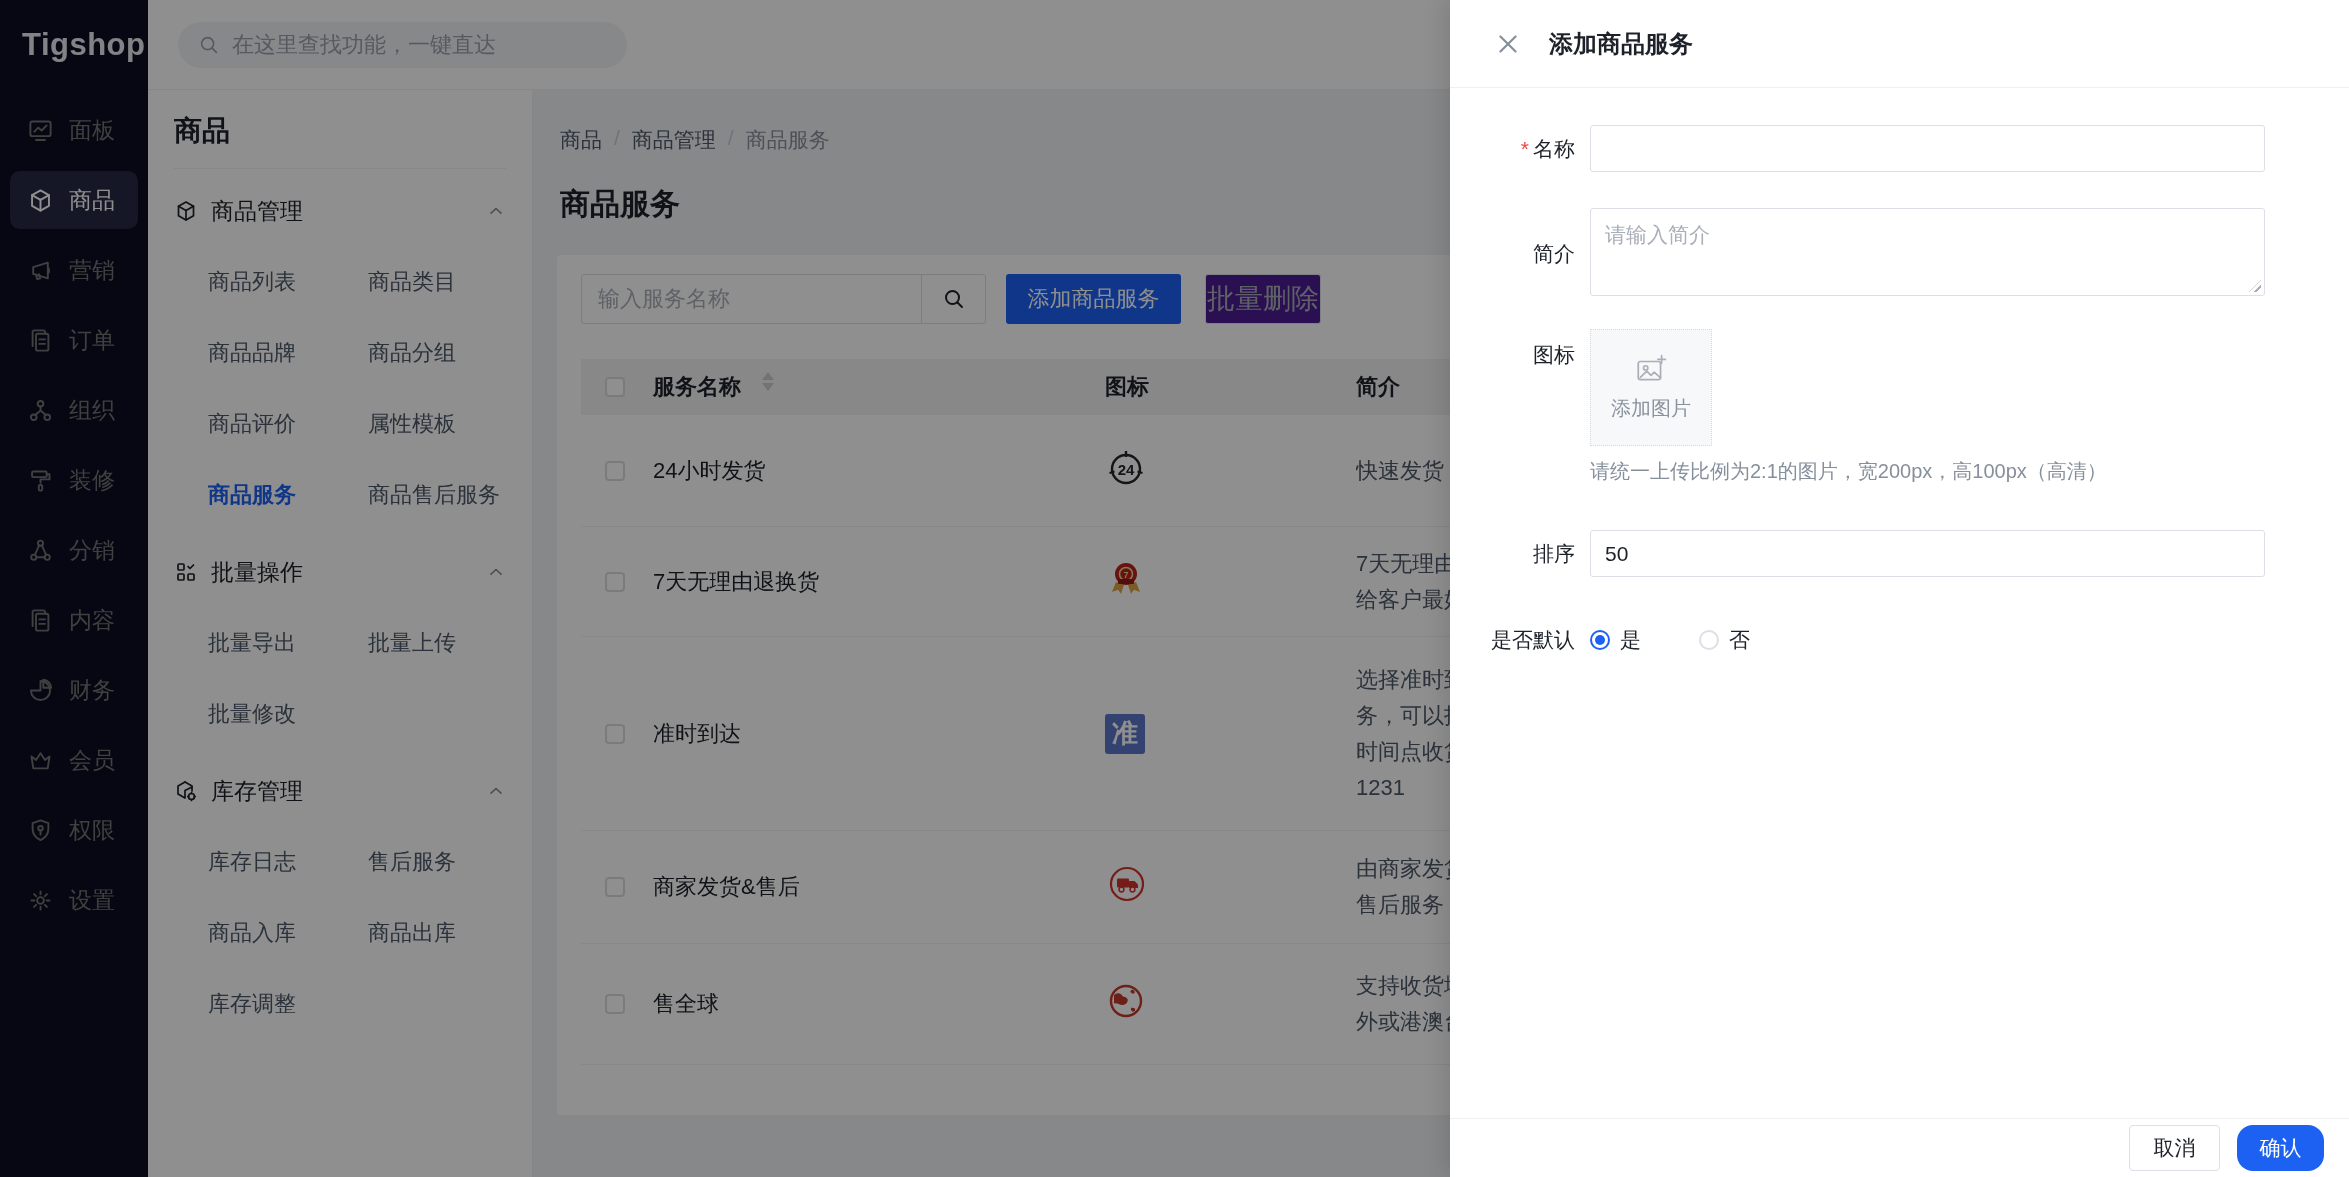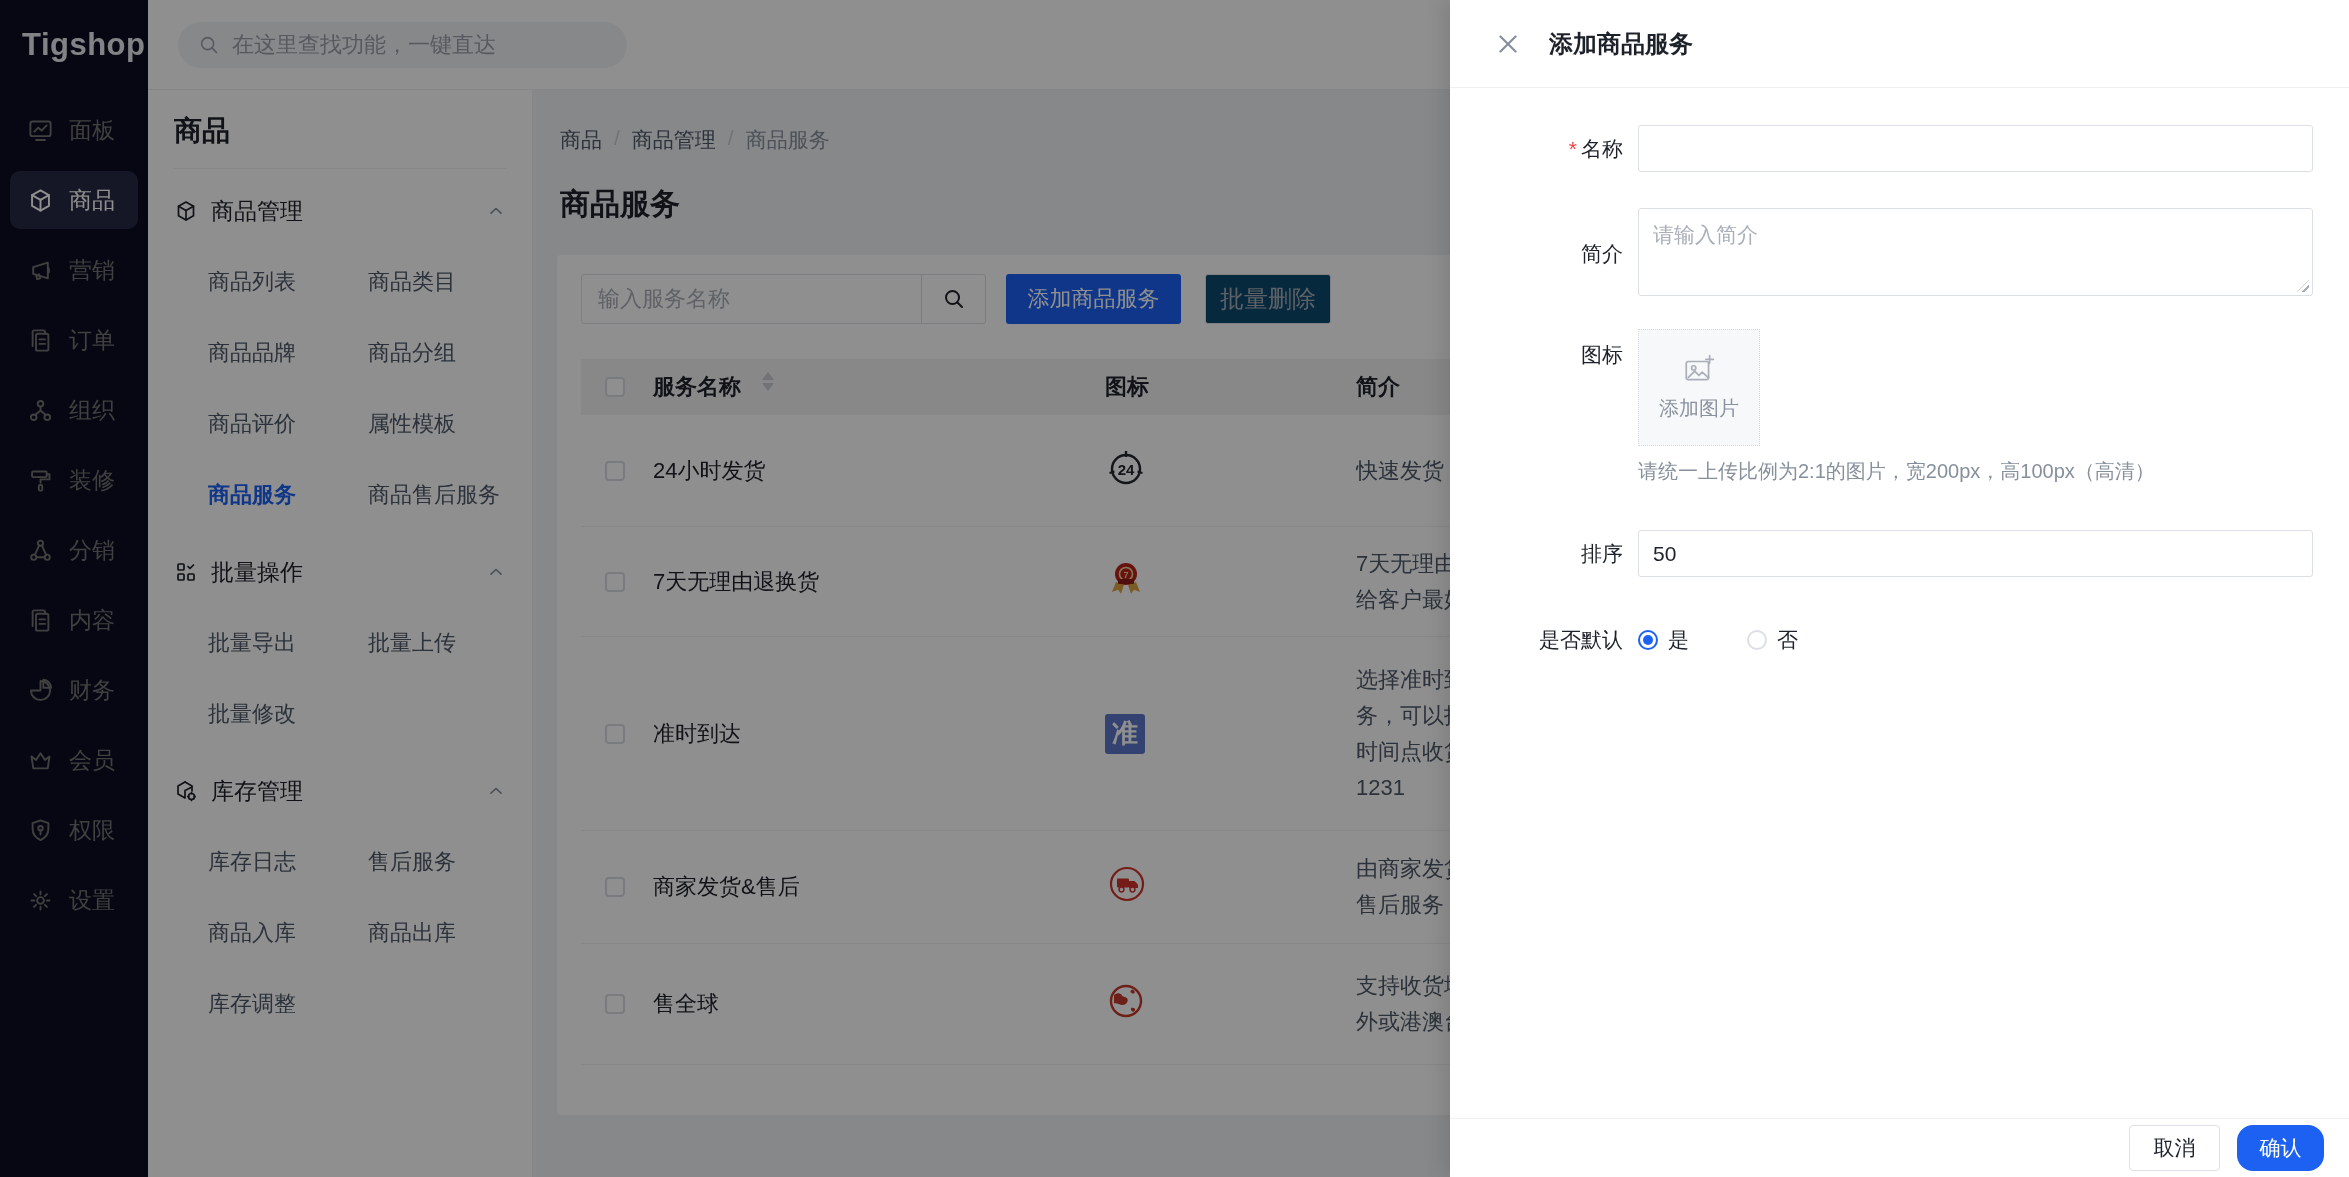--- a/index.html
+++ b/index.html
@@ -47,21 +47,21 @@
           border-radius:4px; padding:19px 24px; }
   .toolbar { display:flex; align-items:center; height:50px; }
   .search-group { display:flex; width:405px; height:50px; border:1px solid #dcdfe6; border-radius:3px; background:#fff; }
   .search-group input { flex:1; border:none; outline:none; padding:0 16px; font-size:22px; color:#1d2129;
                         font-family:inherit; background:transparent; }
   .search-group input::placeholder { color:#a9aeb8; }
   .search-btn { width:64px; border-left:1px solid #dcdfe6; display:flex; align-items:center; justify-content:center; cursor:pointer; }
   .search-btn svg { width:24px; height:24px; color:#1d2129; }
   .btn-primary { margin-left:20px; width:175px; height:50px; background:#1c61f2; color:#fff; font-size:22px;
                  border:none; border-radius:3px; cursor:pointer; font-family:inherit; }
-  .btn-disabled { margin-left:24px; width:126px; height:50px; background:#0c4a6e; color:#a9aeb8; font-size:24px;
+  .btn-disabled { margin-left:24px; width:116px; height:50px; background:#4c1d95; color:#a9aeb8; font-size:28px;
                   border:1px solid #e5e6eb; border-radius:3px; cursor:pointer; font-family:inherit; }
 
   
   .table { margin-top:35px; }
   .trow { display:flex; align-items:center; }
   .thead { height:56px; background:#f2f3f5; font-weight:bold; font-size:22px; color:#1d2129; }
   .c1 { width:72px; padding-left:24px; display:flex; align-items:center; flex:none; }
   .c2 { width:436px; flex:none; display:flex; align-items:flex-start; gap:21px; }
   .c3 { width:267px; padding-left:16px; flex:none; }
   .c4 { flex:1; overflow:hidden; }
@@ -76,21 +76,21 @@
                 display:flex; align-items:center; justify-content:center; border-radius:3px; }
 
   
   .overlay { position:absolute; inset:0; background:rgba(0,0,0,0.44); z-index:20; cursor:pointer; }
   .drawer { position:absolute; left:1450px; top:0; width:899px; height:1177px; background:#fff; z-index:30;
             box-shadow:-8px 0 18px rgba(0,0,0,0.10); }
   .drawer-header { height:88px; border-bottom:1px solid #f0f0f0; display:flex; align-items:center; padding-left:45px; }
   .close-x { width:26px; height:26px; color:#86909c; cursor:pointer; }
   .drawer-title { margin-left:28px; font-size:24px; font-weight:bold; color:#1d2129; }
   .drawer-body { padding-top:37px; }
-  .f-row { display:flex; align-items:center;padding-left:48px; }
+  .f-row { display:flex; align-items:center; }
   .f-label { width:140px; padding-right:15px; text-align:right; font-size:21px; color:#1d2129; flex:none; }
   .required { color:#f53f3f; margin-right:4px; }
   .f-input { width:675px; height:47px; border:1px solid #dcdfe6; border-radius:3px; padding:0 14px;
              font-size:21px; color:#1d2129; font-family:inherit; outline:none; }
   .f-textarea-wrap { position:relative; width:675px; }
   .f-textarea { width:675px; height:88px; border:1px solid #dcdfe6; border-radius:3px; padding:12px 14px;
                 font-size:21px; font-family:inherit; outline:none; resize:none; color:#1d2129; }
   .f-textarea::placeholder, .f-input::placeholder { color:#a9aeb8; }
   .resize-corner { position:absolute; right:4px; bottom:8px; width:12px; height:12px;
                    background:repeating-linear-gradient(135deg, transparent, transparent 3px, #a9aeb8 3px, #a9aeb8 4.5px);

